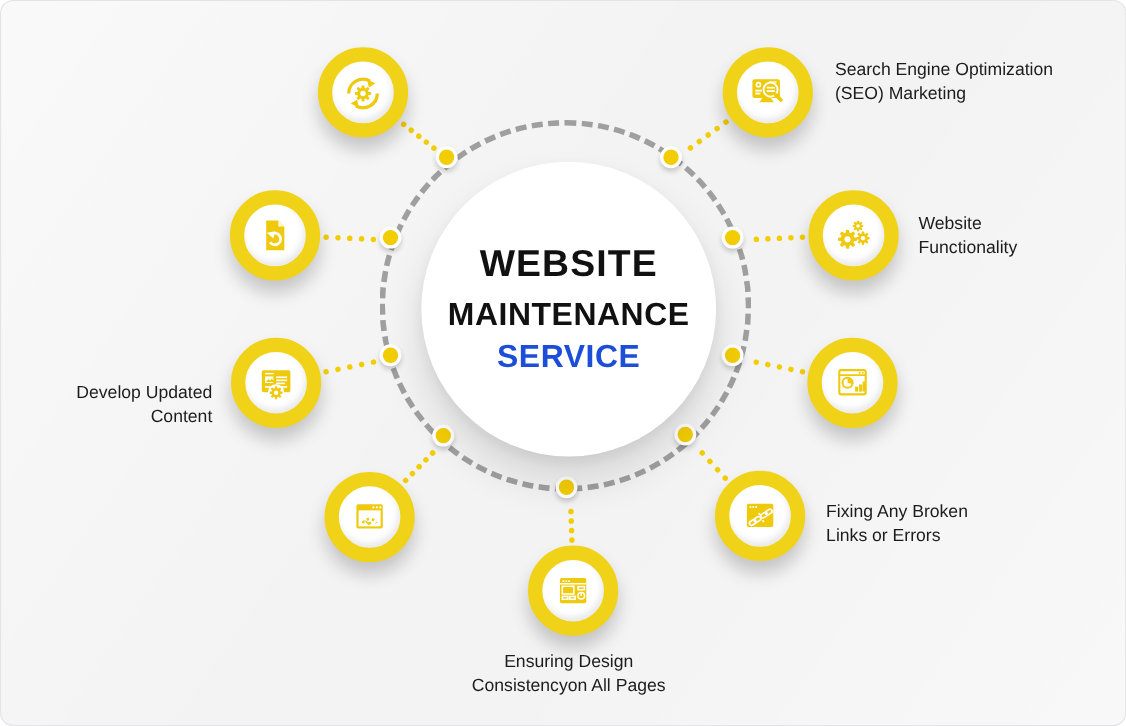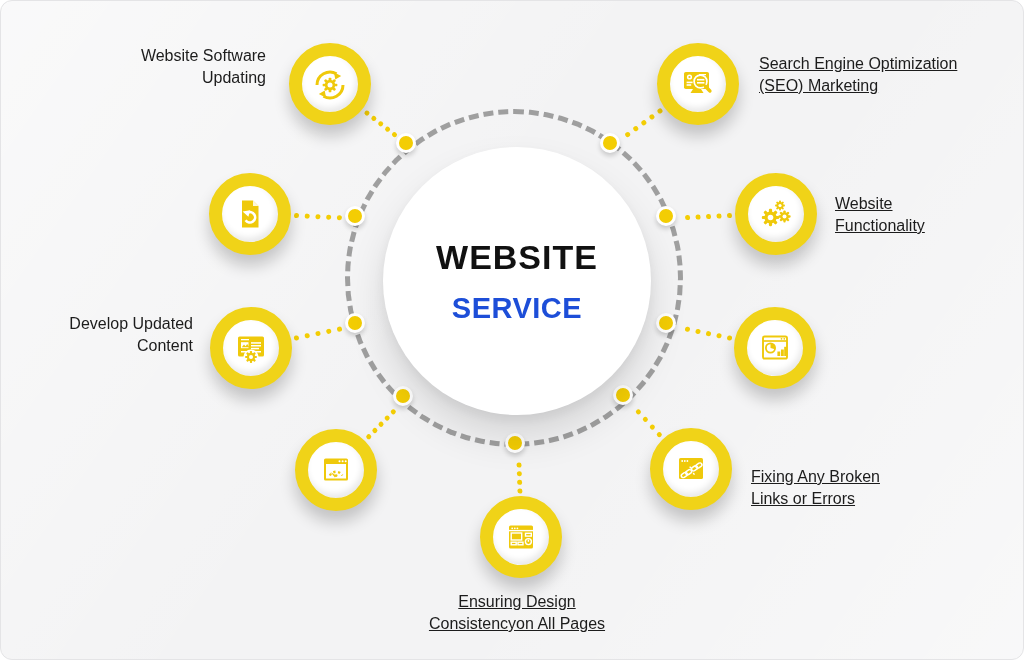--- a/index.html
+++ b/index.html
@@ -66,22 +66,22 @@
   .sat svg{width:40px;height:40px;display:block;}
   .y{fill:var(--accent-yellow);}
   .ys{stroke:var(--accent-yellow);fill:none;}
   .w{fill:#fff;}
   .label{
     position:absolute;
     font-size:16px;line-height:22px;color:var(--text-dark);
     white-space:pre-line;
   }
   .t-right{text-align:right;}
-  .t-left{text-align:left;text-decoration:underline;}
-  .t-center{text-align:center;text-decoration:underline;}
+  .t-left{text-align:left;}
+  .t-center{text-align:center;}
 </style>
 </head>
 <body>
 
 <svg width="0" height="0" style="position:absolute" aria-hidden="true">
   <defs>
     <g id="gear8">
       <rect x="-1.9" y="-10.2" width="3.8" height="5.4" rx="1.3"></rect>
       <rect x="-1.9" y="-10.2" width="3.8" height="5.4" rx="1.3" transform="rotate(45)"></rect>
       <rect x="-1.9" y="-10.2" width="3.8" height="5.4" rx="1.3" transform="rotate(90)"></rect>
@@ -114,35 +114,34 @@
   <div class="node" style="left:344px;top:205px"></div>
   <div class="node" style="left:655px;top:205px"></div>
   <div class="node" style="left:344px;top:312px"></div>
   <div class="node" style="left:655px;top:312px"></div>
   <div class="node" style="left:392px;top:385px"></div>
   <div class="node" style="left:612px;top:384px"></div>
   <div class="node" style="left:504px;top:432px"></div>
 
   <div class="center-circle">
     <div class="title1">WEBSITE</div>
+    <div class="title2">MAINTENANCE</div>
     <div class="title3">SERVICE</div>
   </div>
 
   <div class="sat" style="left:288px;top:42px">
     <svg viewBox="0 0 40 40">
       <path class="ys" stroke-width="3" d="M7 21 A13 13 0 0 1 26.5 9.8"></path>
       <polygon class="y" points="31.2,11.9 23.9,8.3 25.3,15.6"></polygon>
       <path class="ys" stroke-width="3" d="M33 21 A13 13 0 0 1 13.5 32.2"></path>
       <polygon class="y" points="8.8,30.1 16.1,33.7 14.7,26.4"></polygon>
       <use href="#gear8" class="y" transform="translate(20,21) scale(0.72)"></use>
       <circle cx="20" cy="21" r="2.5" class="w"></circle>
     </svg>
   </div>
-  <div class="label t-right" style="right:757px;top:44px">Website Software
-Updating</div>
 
   <div class="sat" style="left:656px;top:42px">
     <svg viewBox="0 0 40 40">
       <rect x="6" y="8" width="25" height="17" rx="1.8" class="y"></rect>
       <path class="y" d="M15 25 h8 l2.5 4 h-13 z"></path>
       <circle cx="11.5" cy="13" r="2.6" class="w"></circle>
       <circle cx="11.5" cy="13" r="1.1" class="y"></circle>
       <rect x="8.6" y="17.6" width="6" height="1.6" class="w"></rect>
       <rect x="8.6" y="20.2" width="4.6" height="1.6" class="w"></rect>
       <rect x="21" y="10" width="7" height="1.2" class="w"></rect>
@@ -185,21 +184,21 @@
       <path class="y" d="M10.8 19.3 l2.2-2.8 1.6 1.7 1.6-2.2 2.2 3.3 z"></path>
       <rect x="20" y="14.2" width="10" height="1.5" class="w"></rect>
       <rect x="20" y="17" width="10" height="1.5" class="w"></rect>
       <rect x="20" y="19.8" width="8" height="1.5" class="w"></rect>
       <rect x="10" y="23" width="20" height="1.5" class="w"></rect>
       <circle cx="20" cy="29" r="7.6" class="w"></circle>
       <use href="#gear8" class="y" transform="translate(20,29) scale(0.58)"></use>
       <circle cx="20" cy="29" r="2" class="w"></circle>
     </svg>
   </div>
-  <div class="label t-right" style="right:830px;top:312px">Develop Updated
+  <div class="label t-right" style="right:830px;top:346px">Develop Updated
 Content</div>
 
   <div class="sat" style="left:733px;top:306px">
     <svg viewBox="0 0 40 40">
       <rect x="8" y="8.5" width="24" height="22" rx="1.6" class="ys" stroke-width="1.9"></rect>
       <line x1="8" y1="13" x2="32" y2="13" class="ys" stroke-width="1.6"></line>
       <circle cx="26.5" cy="10.8" r=".9" class="y"></circle>
       <circle cx="29.3" cy="10.8" r=".9" class="y"></circle>
       <circle cx="15.5" cy="20" r="4.6" class="ys" stroke-width="1.8"></circle>
       <path class="y" d="M15.5 20 L15.5 15.4 A4.6 4.6 0 0 1 19.9 21.2 z"></path>
@@ -231,21 +230,21 @@
       <g fill="none" stroke="#fff" stroke-width="1.5">
         <rect x="-3.2" y="-1.9" width="6.4" height="3.8" rx="1.9" transform="translate(13.3,26) rotate(-33)"></rect>
         <rect x="-3.2" y="-1.9" width="6.4" height="3.8" rx="1.9" transform="translate(17.6,23.2) rotate(-33)"></rect>
         <rect x="-3.2" y="-1.9" width="6.4" height="3.8" rx="1.9" transform="translate(23.6,19.3) rotate(-33)"></rect>
         <rect x="-3.2" y="-1.9" width="6.4" height="3.8" rx="1.9" transform="translate(27.9,16.5) rotate(-33)"></rect>
         <line x1="20" y1="19.2" x2="18.7" y2="17.6"></line>
         <line x1="22.2" y1="24" x2="23.5" y2="25.6"></line>
       </g>
     </svg>
   </div>
-  <div class="label t-left" style="left:750px;top:465px">Fixing Any Broken
+  <div class="label t-left" style="left:750px;top:454px">Fixing Any Broken
 Links or Errors</div>
 
   <div class="sat" style="left:479px;top:495px">
     <svg viewBox="0 0 40 40">
       <rect x="8" y="8.5" width="24" height="23" rx="1.6" class="y"></rect>
       <circle cx="11.2" cy="11.3" r=".9" class="w"></circle>
       <circle cx="13.8" cy="11.3" r=".9" class="w"></circle>
       <circle cx="16.4" cy="11.3" r=".9" class="w"></circle>
       <line x1="8" y1="13.6" x2="32" y2="13.6" stroke="#fff" stroke-width="1.4"></line>
       <g fill="none" stroke="#fff" stroke-width="1.4">

